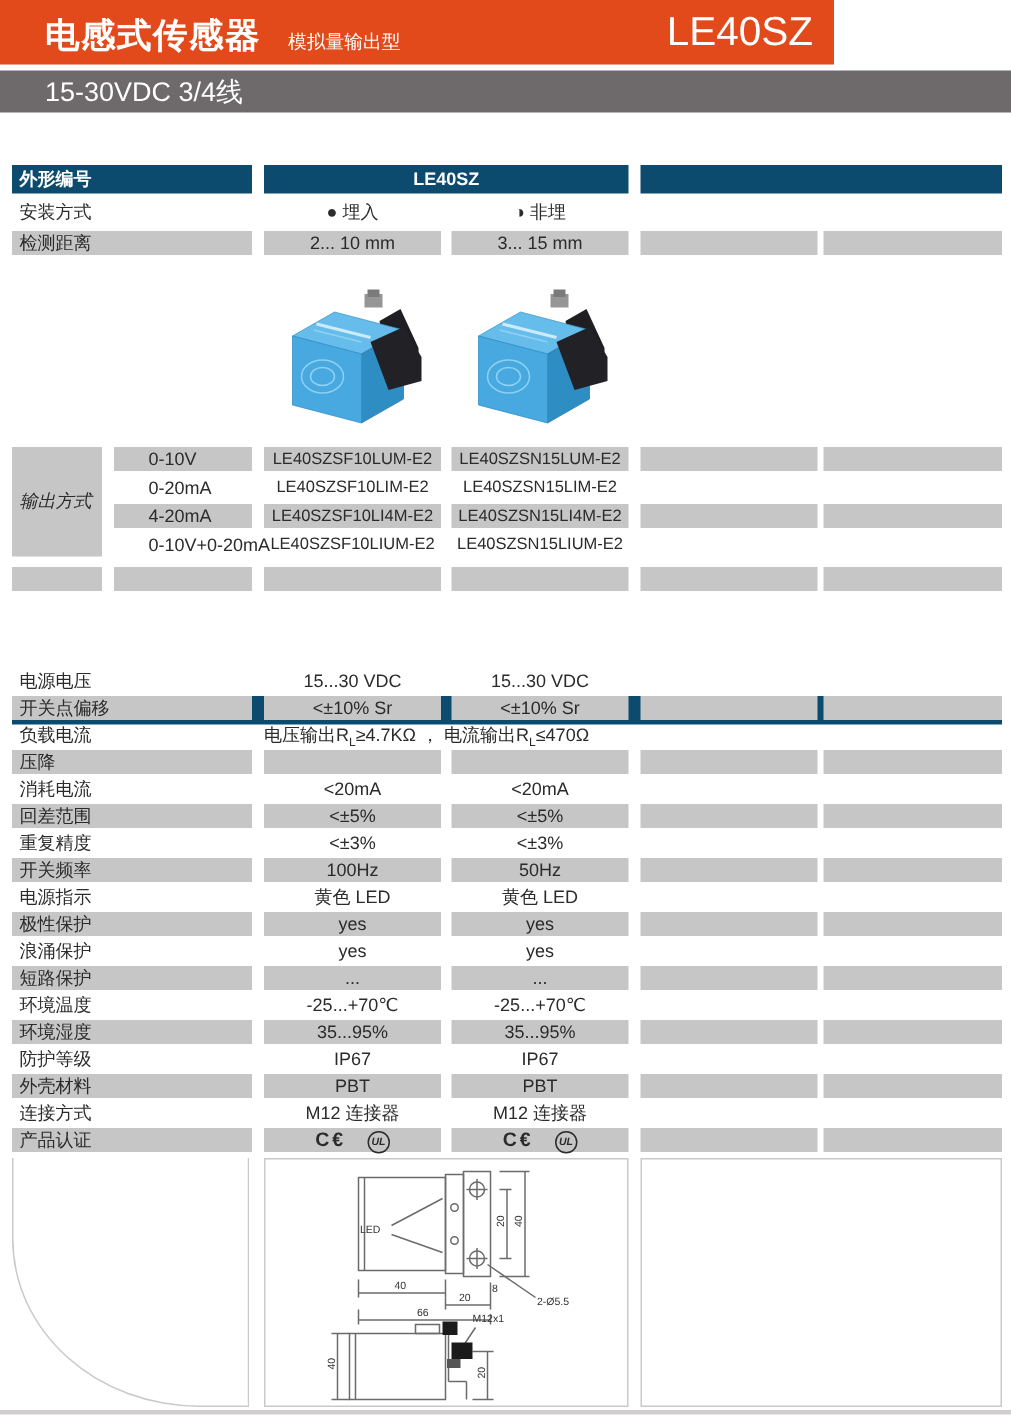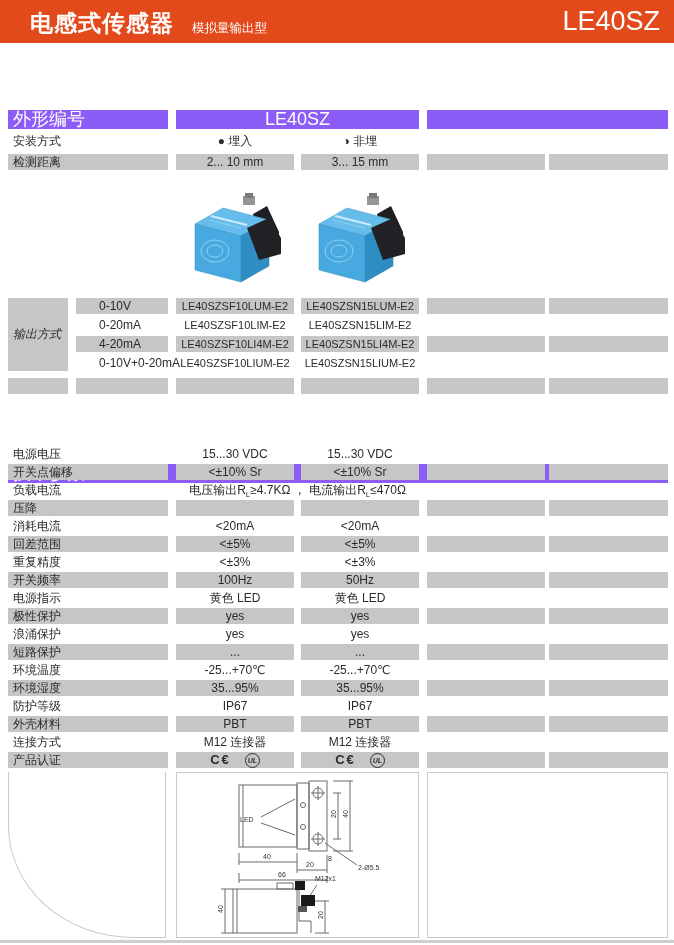--- a/index.html
+++ b/index.html
@@ -1,36 +1,36 @@
 <!DOCTYPE html>
 <html><head>
 <meta charset="utf-8">
 <style>
   html,body { margin:0; padding:0; background:#ffffff; }
   .page {
     position:relative; width:674px; height:945px; background:#ffffff; overflow:hidden;
     font-family:"Liberation Sans","DejaVu Sans",sans-serif; color:#2b2b2b;
   }
   
-  .red-bar { position:absolute; left:0; top:0; width:674px; height:43px; background:#E2491B; }
+  .red-bar { position:absolute; left:0; top:0; width:556px; height:43px; background:#E2491B; }
   .red-title { position:absolute; left:30px; top:8px; font-size:23px; font-weight:bold; color:#fff; letter-spacing:1px; }
   .red-sub   { position:absolute; left:192px; top:20px; font-size:12.5px; color:#fff; }
   .red-model { position:absolute; right:14px; top:6px; font-size:27px; color:#fff; font-weight:normal; }
   .volt-bar { position:absolute; left:0; top:47px; width:674px; height:28px; background:#6E6A6B;
               color:#fff; font-size:18px; line-height:28px; padding-left:30px; box-sizing:border-box; }
   
   .abs { position:absolute; }
   .cell { position:absolute; height:16px; line-height:16px; font-size:12px; box-sizing:border-box; white-space:nowrap; }
   .lab  { left:8px;   width:160px; padding-left:5px; }
   .c1   { left:176px; width:118px; text-align:center; }
   .c2   { left:301px; width:118px; text-align:center; }
   .c3   { left:427px; width:118px; }
   .c4   { left:549px; width:119px; }
   .shade { background:#C7C6C6; }
-  .dark  { background:#8b5cf6; color:#fff; font-weight:normal; font-size:18px; }
+  .dark  { background:#0c4a6e; color:#fff; font-weight:bold; font-size:12px; }
   .trow { position:absolute; left:0; width:674px; height:16px; }
   .model-txt { font-size:11px; }
   
   .olab { left:8px; width:60px; padding-left:5px; }
   .otype{ left:76px; width:92px; padding-left:23px; }
   
   .sec-h { position:absolute; height:19px; line-height:19px; }
   
   .ce { font-size:13px; font-weight:bold; letter-spacing:2px; }
   .ul { display:inline-block; width:13px; height:13px; line-height:13px; border:1px solid #2b2b2b;
@@ -47,20 +47,21 @@
 </head>
 <body>
 
 <div class="page">
 
   <div class="red-bar">
     <div class="red-title">电感式传感器</div>
     <div class="red-sub">模拟量输出型</div>
     <div class="red-model">LE40SZ</div>
   </div>
+  <div class="volt-bar">15-30VDC 3/4线</div>
 
   <div class="cell lab dark sec-h" style="top:110px">外形编号</div>
   <div class="cell dark sec-h" style="top:110px; left:176px; width:243px; text-align:center;">LE40SZ</div>
   <div class="cell dark sec-h" style="top:110px; left:427px; width:241px;"></div>
 
   <div class="trow" style="top:133px">
     <div class="cell lab">安装方式</div>
     <div class="cell c1">
       <span>●</span>
       <span>埋入</span>
@@ -151,21 +152,21 @@
   </div>
   <div class="trow" style="top:464px">
     <div class="cell lab shade">开关点偏移</div>
     <div class="cell c1 shade">&lt;±10% Sr</div>
     <div class="cell c2 shade">&lt;±10% Sr</div>
     <div class="cell c3 shade"></div>
     <div class="cell c4 shade"></div>
   </div>
   <div class="trow" style="top:482px">
     <div class="cell lab">负载电流</div>
-    <div class="cell" style="left:176px; width:243px; text-align:center;">
+    <div class="cell" style="left:176px; width:243px; ">
       <span>电压输出R</span><sub>L</sub><span>≥4.7KΩ ， 电流输出R</span><sub>L</sub><span>≤470Ω</span>
     </div>
   </div>
   <div class="trow" style="top:500px">
     <div class="cell lab shade">压降</div>
     <div class="cell c1 shade"></div>
     <div class="cell c2 shade"></div>
     <div class="cell c3 shade"></div>
     <div class="cell c4 shade"></div>
   </div>

